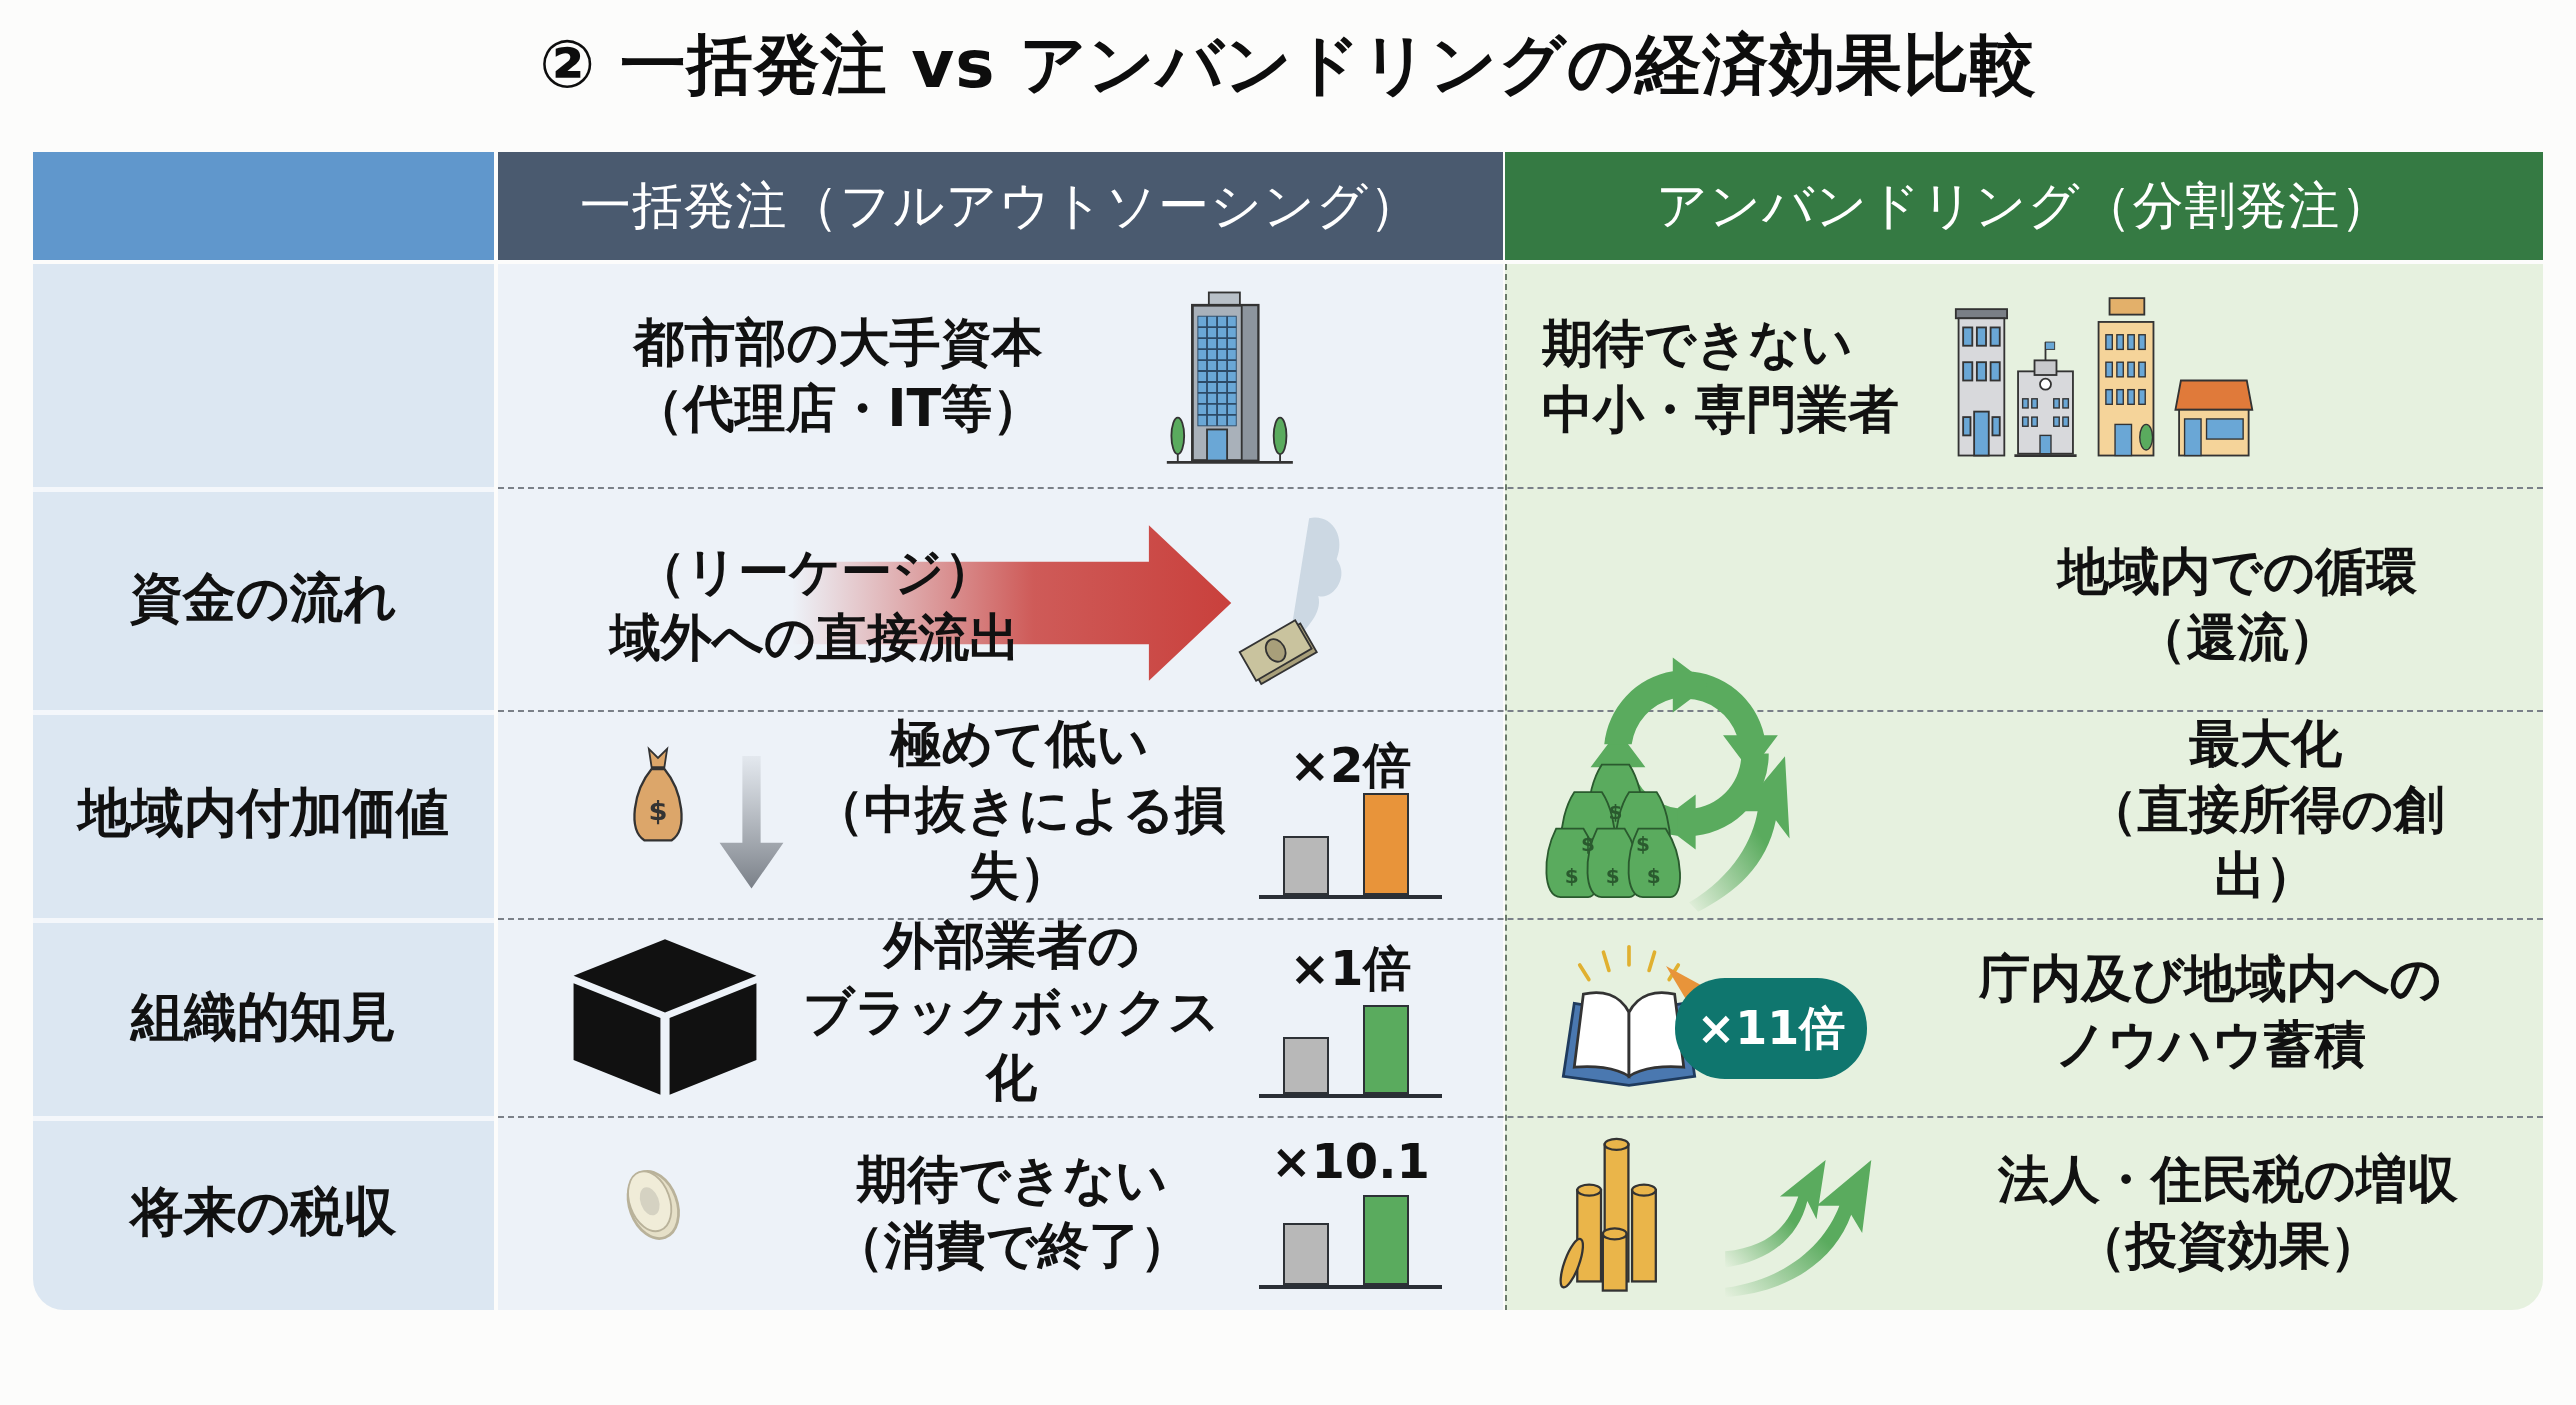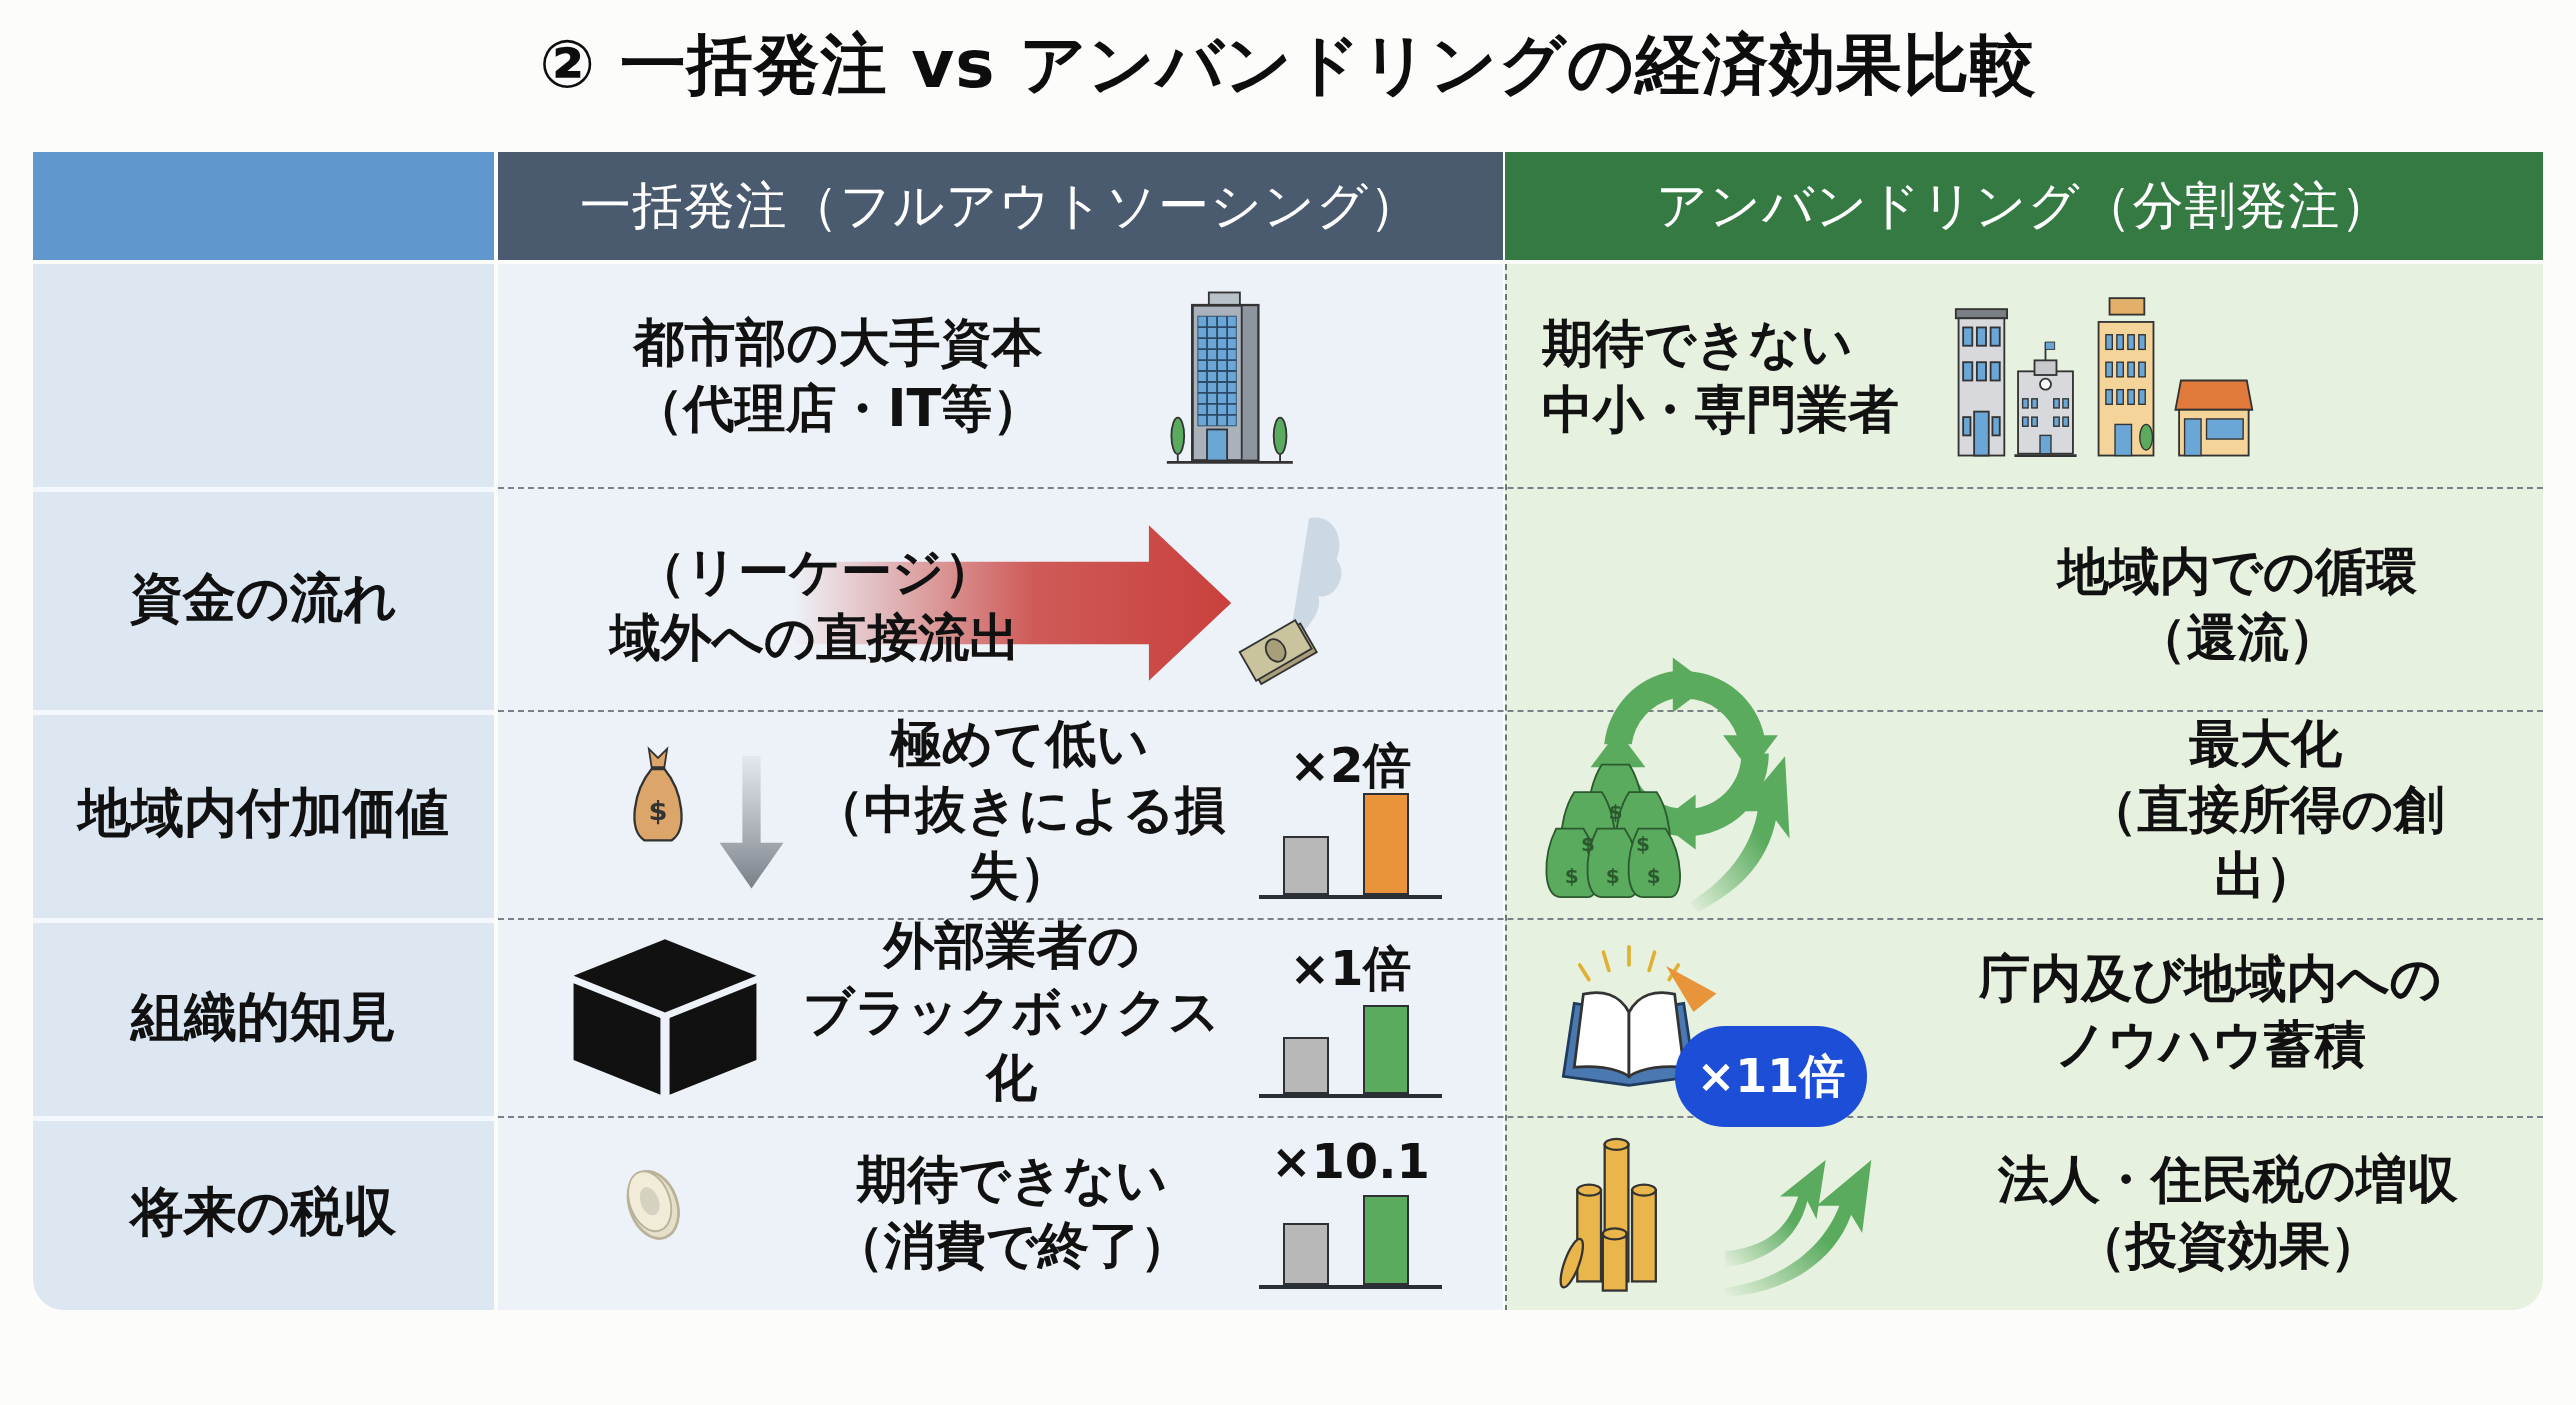--- a/index.html
+++ b/index.html
@@ -33,22 +33,22 @@
   .cell { position:absolute; display:flex; align-items:center; }
   .txt { font-weight:bold; font-size:51px; line-height:66px; text-align:center; color:#111; }
   .txt.left { text-align:left; }
 
   .bars { position:absolute; width:183px; }
   .bars .mult { position:absolute; left:0; width:183px; text-align:center; font-size:48px; font-weight:bold; }
   .bars .axis { position:absolute; left:0; bottom:0; width:183px; height:3.7px; background:#2a2f36; }
   .bars .b { position:absolute; bottom:3.7px; width:46px; border:2.7px solid #2d3136; box-sizing:border-box; }
 
   .bubble {
-    position:absolute; width:192px; height:101px; border-radius:50px; background:#1d4ed8;
-    color:#fff; font-size:46px; font-weight:bold; display:flex; align-items:center; justify-content:center;margin-top:48px;
+    position:absolute; width:192px; height:101px; border-radius:50px; background:#0f766e;
+    color:#fff; font-size:46px; font-weight:bold; display:flex; align-items:center; justify-content:center;
   }
   svg { position:absolute; overflow:visible; }
 </style>
 </head>
 <body>
 
 <div class="title">② 一括発注 vs アンバンドリングの経済効果比較</div>
 
 <div class="table">
 

